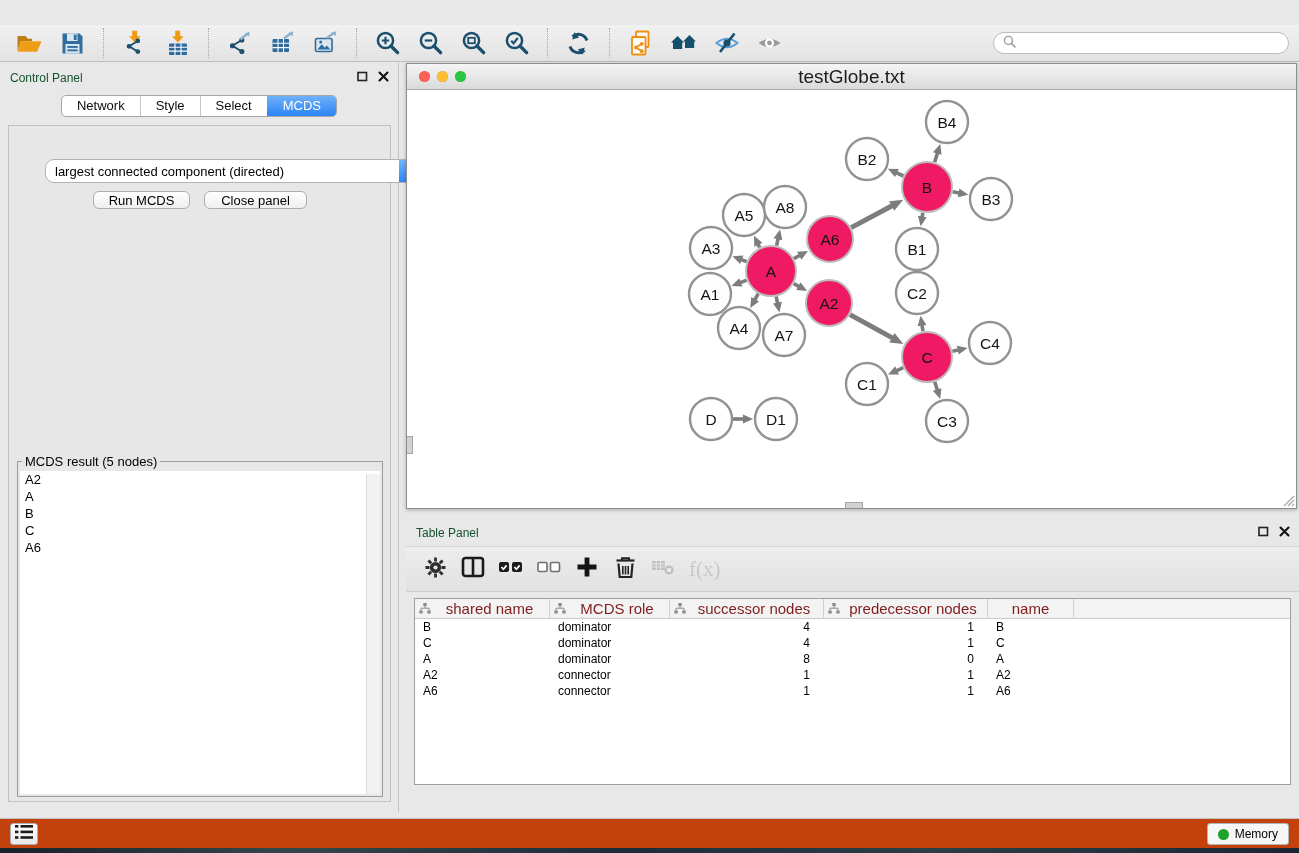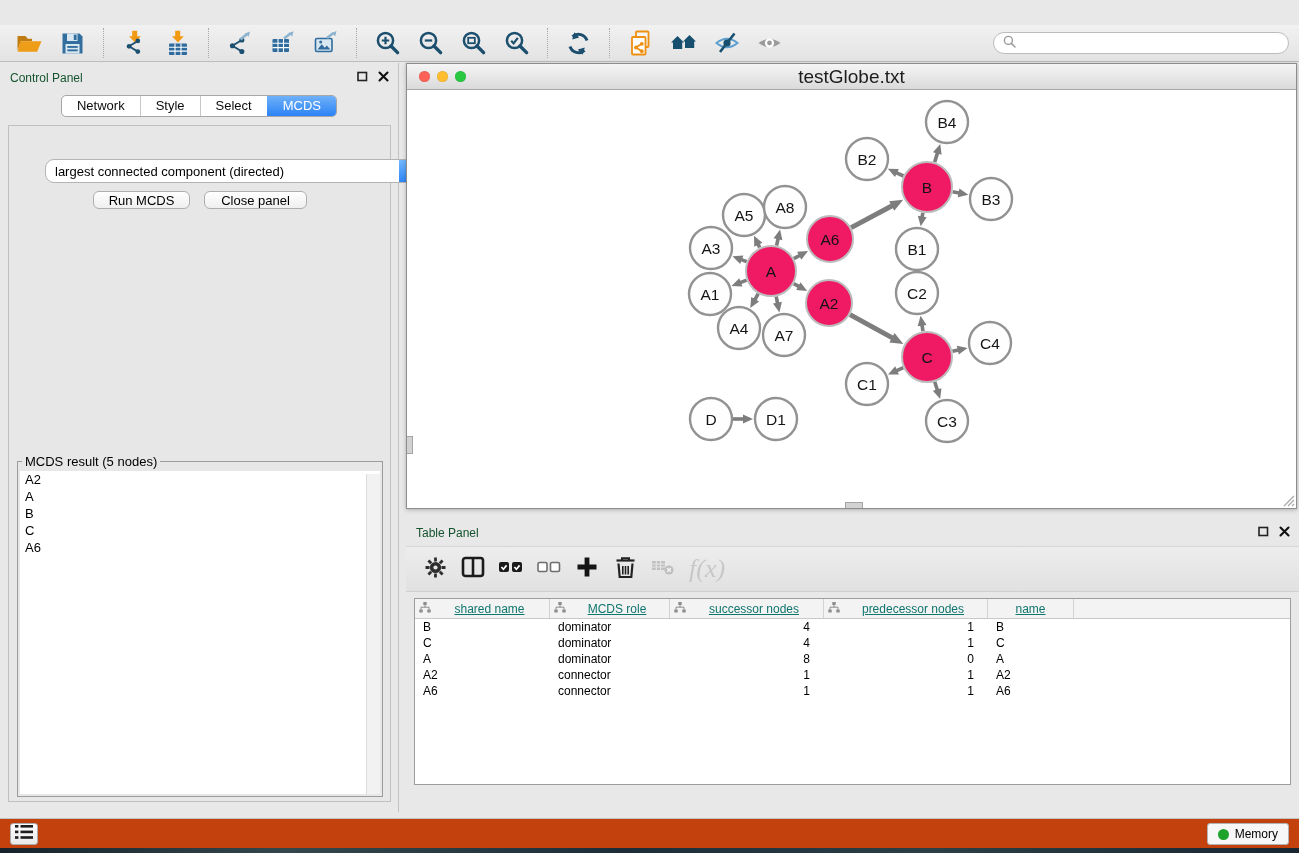--- a/index.html
+++ b/index.html
@@ -79,27 +79,27 @@
     border:1px solid #a5a5a5;border-bottom:none;}
   .resize-grip{position:absolute;right:0;bottom:0;width:15px;height:15px;}
 
   
   .table-panel{position:absolute;left:406px;top:518px;width:893px;height:296px;background:#e8e8e8;}
   .tp-toolbar{position:absolute;top:28px;left:0;right:0;height:46px;
     background:linear-gradient(#ededed,#e1e1e1);border-top:1px solid #d6d6d6;border-bottom:1px solid #cfcfcf;
     display:flex;align-items:center;padding-left:17px;gap:14px;box-sizing:border-box;}
   .tp-tool{width:24px;height:26px;display:flex;align-items:center;justify-content:center;}
   .tp-tool.disabled{opacity:.5;}
-  .fx{font-family:"Liberation Serif",serif;font-style:italic;font-size:26px;color:#a9a9a9;}
+  .fx{font-family:"Liberation Serif",serif;font-size:21px;color:#a9a9a9;}
   .data-table{position:absolute;left:8px;top:80px;width:877px;height:187px;background:#fff;
     border:1px solid #9e9e9e;box-sizing:border-box;overflow:hidden;}
   .t-head{display:grid;grid-template-columns:135px 120px 154px 164px 86px 1fr;height:20px;
     background:#f3f3f3;border-bottom:1px solid #c9c9c9;box-sizing:border-box;}
-  .t-hcell{display:flex;align-items:center;gap:3px;font-size:12px;color:#0f766e;
-    border-right:1px solid #d2d2d2;padding:0 4px;overflow:hidden;text-decoration:underline;}
+  .t-hcell{display:flex;align-items:center;gap:3px;font-size:15px;color:#7f1d1d;
+    border-right:1px solid #d2d2d2;padding:0 4px;overflow:hidden;}
   .t-hcell:last-child{border-right:none;}
   .t-hcell .lbl{flex:1;text-align:center;white-space:nowrap;}
   .t-row{display:grid;grid-template-columns:135px 120px 154px 164px 86px 1fr;height:16px;line-height:16px;
     font-size:12px;color:#000;}
   .t-cell{padding:0 8px;white-space:nowrap;overflow:hidden;}
   .t-cell.num{text-align:right;padding-right:14px;}
   .tp-tabs{position:absolute;bottom:3px;left:50%;transform:translateX(-50%);}
 
   
   .status-bar{position:absolute;left:0;top:818px;width:100%;height:30px;background:#c2410c;border-top:1px solid #c2c2c2;box-sizing:border-box;}

